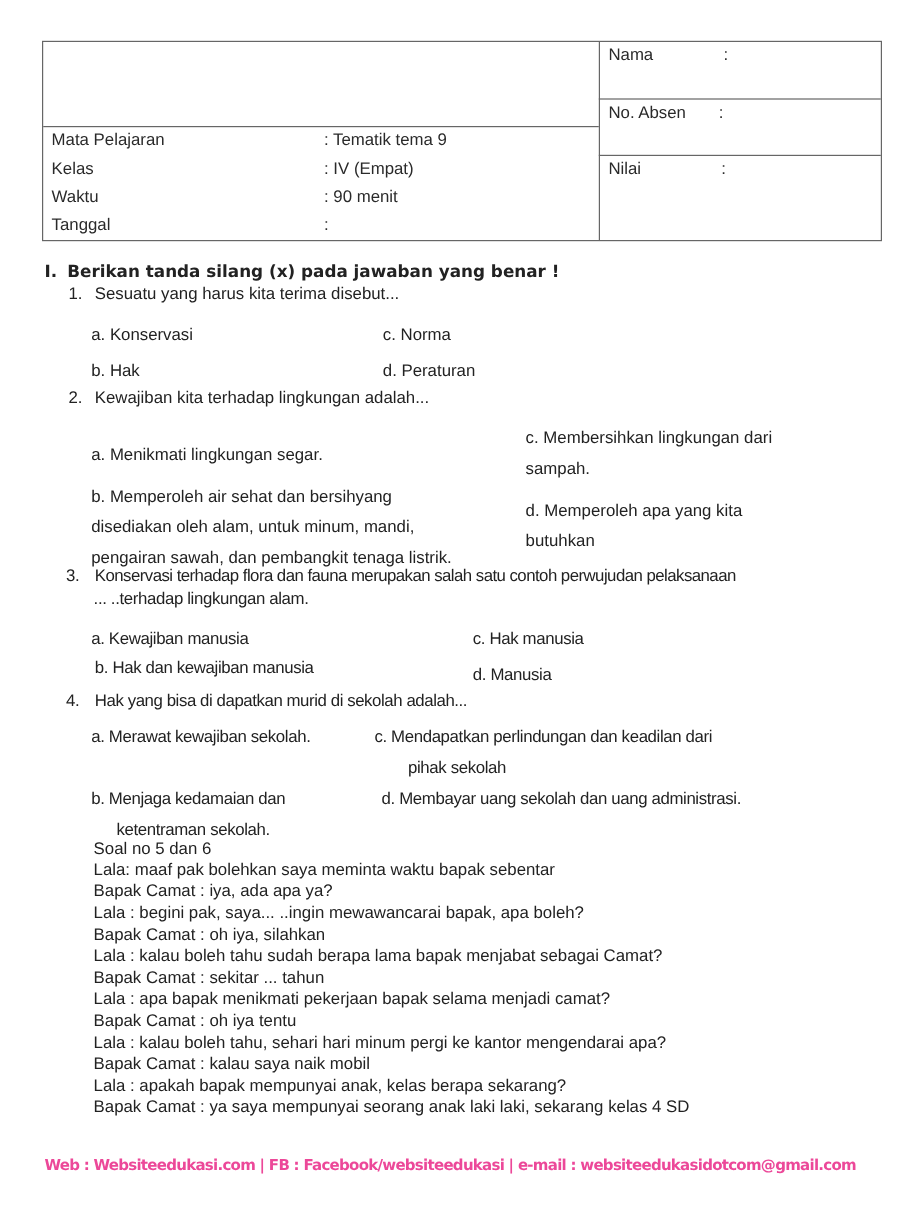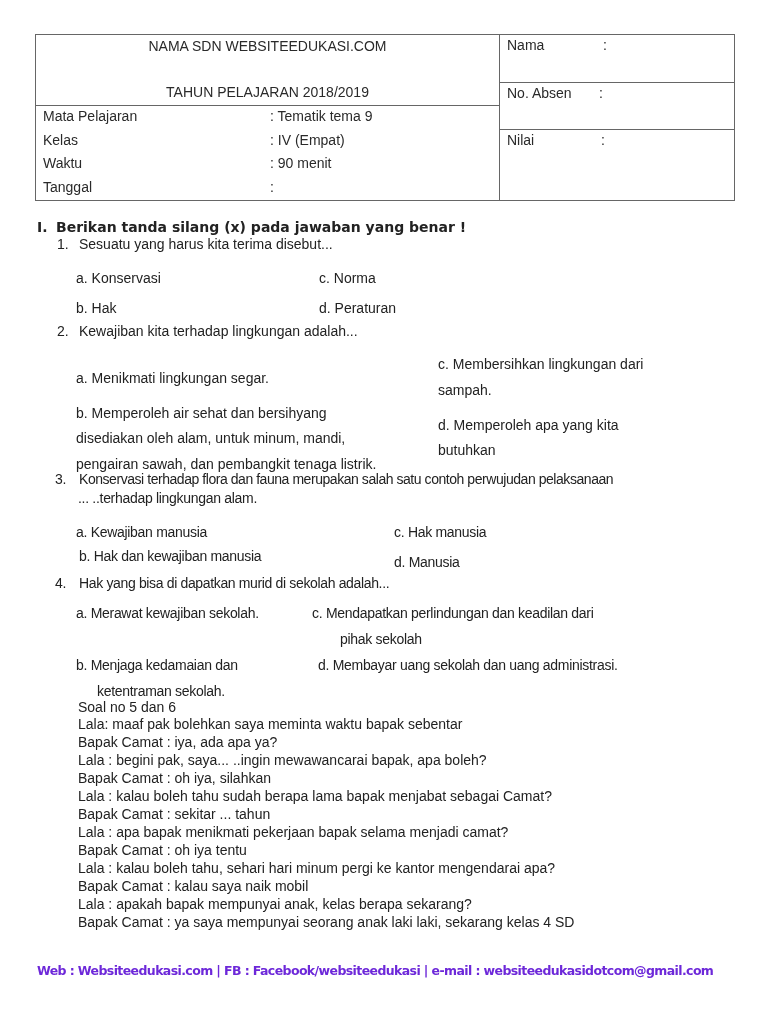--- a/index.html
+++ b/index.html
@@ -15,33 +15,31 @@
   .vline { position: absolute; left: 463px; top: 0; bottom: 0; width: 0; border-left: 1.5px solid #666; }
   .hline-left { position: absolute; left: 0; width: 463px; top: 70px; height: 0; border-top: 1.5px solid #666; }
   .hline-right { position: absolute; left: 463px; right: 0; height: 0; border-top: 1.5px solid #666; }
   .hdr .t { position: absolute; white-space: nowrap; font-size: 14px; line-height: 1; color: #2a2a2a; }
   .ctr { left: 0; width: 463px; text-align: center; }
 
   .section-title { font-weight: bold; font-size: 14px; font-family: "DejaVu Sans", sans-serif; letter-spacing: 0; }
   .q { font-size: 14px; }
   .opt { font-size: 14px; }
   .narrow { font-family: "Liberation Sans Narrow", "Liberation Sans", sans-serif; }
-  .footer { font-size: 12.5px; font-weight: bold; color: #6d28d9; font-family: "DejaVu Sans", sans-serif; letter-spacing: -0.6px; }
+  .footer { font-size: 12.5px; font-weight: bold; color: #ec4899; font-family: "DejaVu Sans", sans-serif; letter-spacing: -0.6px; }
 </style>
 </head>
 <body>
 
 <div class="hdr">
   <div class="vline"></div>
   <div class="hline-left"></div>
   <div class="hline-right" style="top:47px"></div>
   <div class="hline-right" style="top:94px"></div>
 
-  <span class="t ctr" style="top:4px">NAMA SDN WEBSITEEDUKASI.COM</span>
-  <span class="t ctr" style="top:50px">TAHUN PELAJARAN 2018/2019</span>
 
   <span class="t" style="left:7px;top:74px">Mata Pelajaran</span>
   <span class="t" style="left:234px;top:74px">: Tematik tema 9</span>
   <span class="t" style="left:7px;top:98px">Kelas</span>
   <span class="t" style="left:234px;top:98px">: IV (Empat)</span>
   <span class="t" style="left:7px;top:121px">Waktu</span>
   <span class="t" style="left:234px;top:121px">: 90 menit</span>
   <span class="t" style="left:7px;top:145px">Tanggal</span>
   <span class="t" style="left:234px;top:145px">:</span>
 

